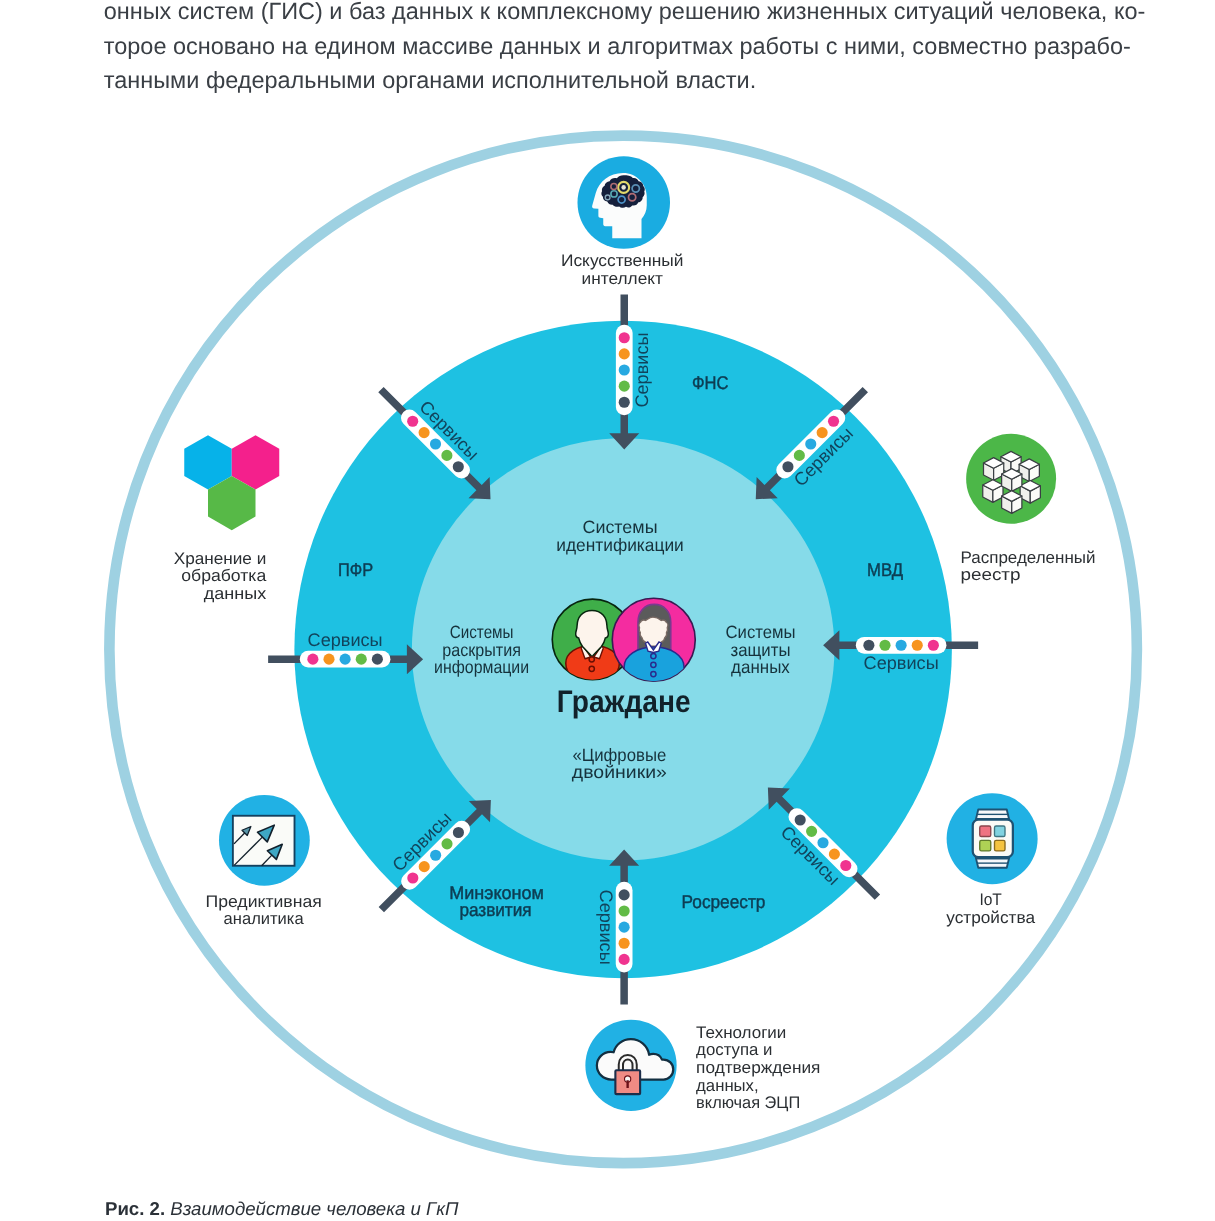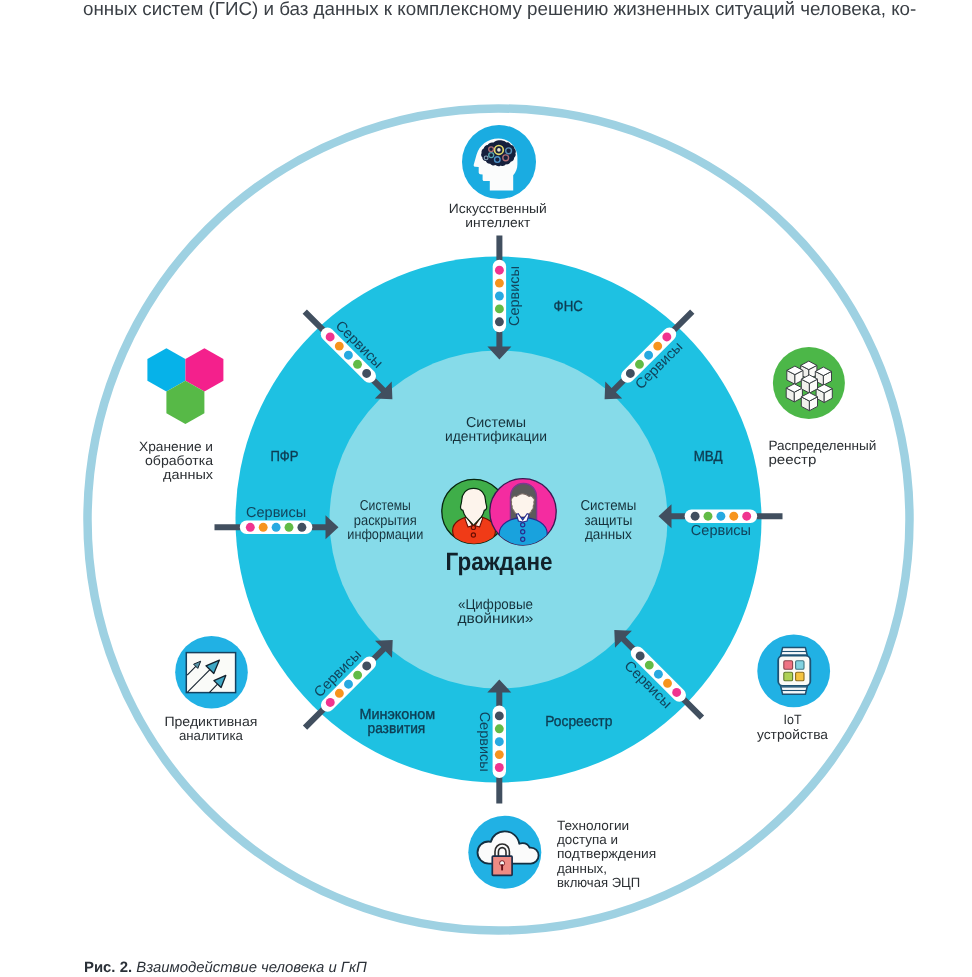--- a/index.html
+++ b/index.html
@@ -18,20 +18,22 @@
   .nlbl{font-family:"Liberation Sans",sans-serif;font-size:13.4px;fill:#2b2f33;}
   .rlbl{font-family:"Liberation Sans",sans-serif;font-size:14.7px;fill:#0d3c52;stroke:#0d3c52;stroke-width:0.35px;paint-order:stroke;}
 </style>
 </head>
 <body>
 
 <div id="stage">
 
   <div class="para">
     <div>онных систем (ГИС) и баз данных к комплексному решению жизненных ситуаций человека, ко-</div>
+    <div>торое основано на едином массиве данных и алгоритмах работы с ними, совместно разрабо-</div>
+    <div>танными федеральными органами исполнительной власти.</div>
   </div>
 
   <svg id="diagram" width="972" height="977" viewBox="0 0 972 977">
     <g id="rings">
       <circle cx="498.5" cy="519.5" r="411" fill="none" stroke="#9ed1e2" stroke-width="8.5"></circle>
       <circle cx="498.5" cy="519.5" r="263" fill="#1ec1e2"></circle>
       <circle cx="498.5" cy="519.5" r="169" fill="#86dbe9"></circle>
     </g>
     <g id="arrows" fill="#414f5f">
 <path d="M499.4 359.5L511.4 346.5L502.4 346.5L502.4 235.5L496.4 235.5L496.4 346.5L487.4 346.5Z"></path>

